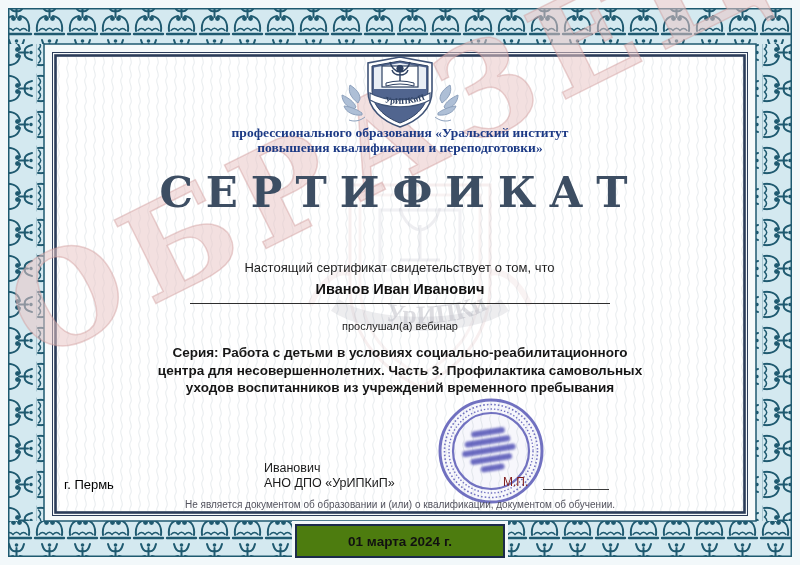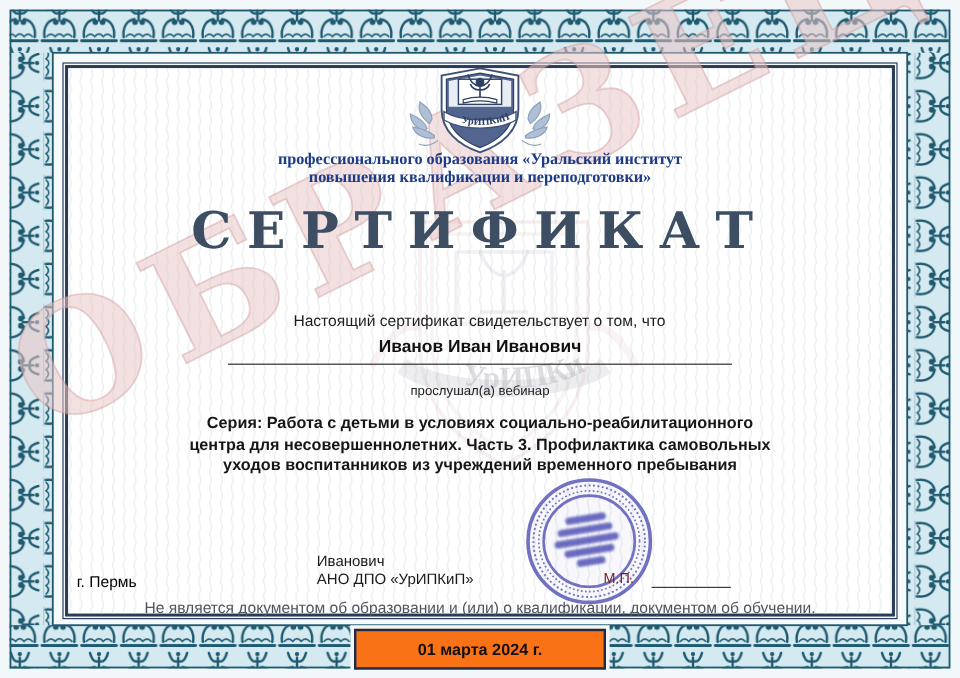--- a/index.html
+++ b/index.html
@@ -36,27 +36,27 @@
   .name-line { position:absolute; left:190px; top:303px; width:420px; border-top:1.5px solid #2e2e2e; }
   .action { position:absolute; left:0; top:320px; width:800px; text-align:center; font-size:11px; color:#1d1d1d; }
   .course {
     position:absolute; left:120px; top:344px; width:560px; text-align:center;
     font-size:13.5px; font-weight:bold; color:#161616; line-height:17.5px;
   }
   .city { position:absolute; left:64px; top:477px; font-size:13px; color:#000000; }
   .director { position:absolute; left:264px; top:461px; font-size:12.5px; color:#1a1a1a; line-height:15px; }
   .mp { position:absolute; left:503px; top:475px; font-size:12px; color:#7f1d1d; }
   .sig-line { position:absolute; left:543px; top:489px; width:66px; border-top:1.5px solid #3a3a3a; }
-  .disclaimer { position:absolute; left:0; top:499px; width:800px; text-align:center; font-size:13px; color:#53535e; }
+  .disclaimer { position:absolute; left:0; top:499px; width:800px; text-align:center; font-size:10px; color:#53535e; }
 
   .stamp { position:absolute; left:436px; top:396px; width:110px; height:110px; }
 
   .date-box {
     position:absolute; left:295px; top:524px; width:210px; height:34px;
-    background:#f97316; border:2px solid #1c2b4a; box-shadow:0 0 0 3px #f2f8fa;
+    background:#4d7c0f; border:2px solid #1c2b4a; box-shadow:0 0 0 3px #f2f8fa;
     display:flex; align-items:center; justify-content:center;
     font-size:13.5px; font-weight:bold; color:#111;
   }
 
   .logo { position:absolute; left:340px; top:55px; width:120px; height:74px; }
   .emblem-wm { position:absolute; left:280px; top:155px; width:280px; height:270px; opacity:0.55; }
 </style>
 </head>
 <body>
 

